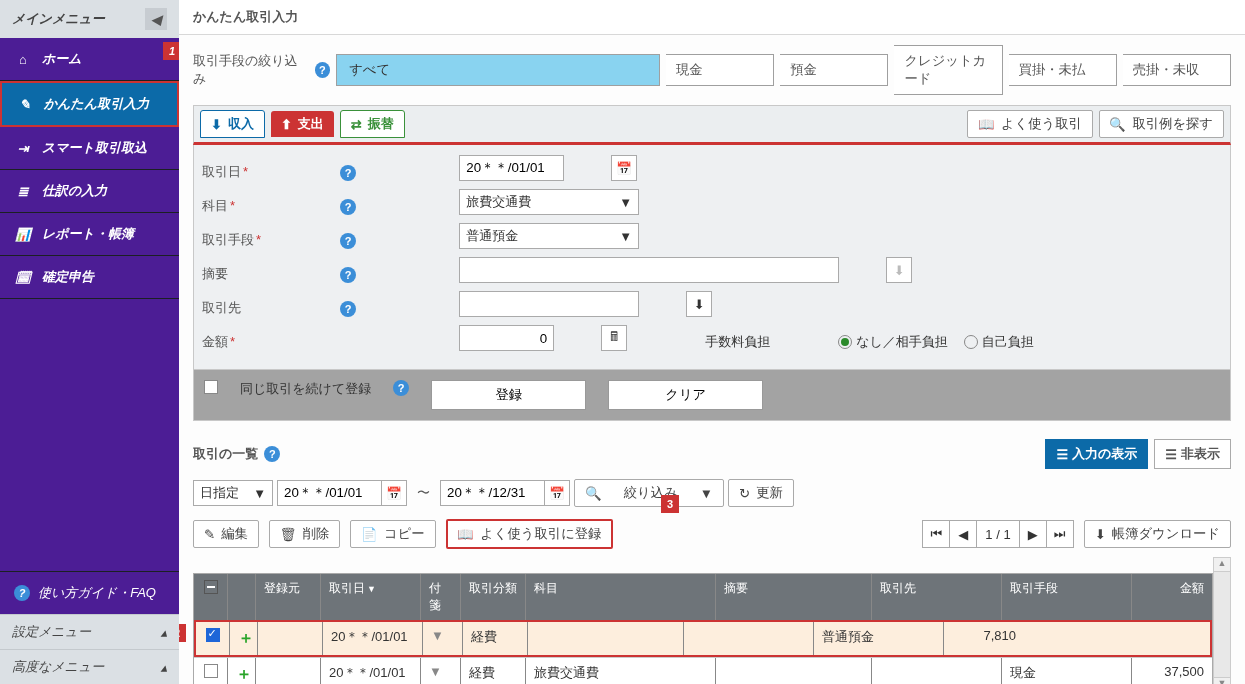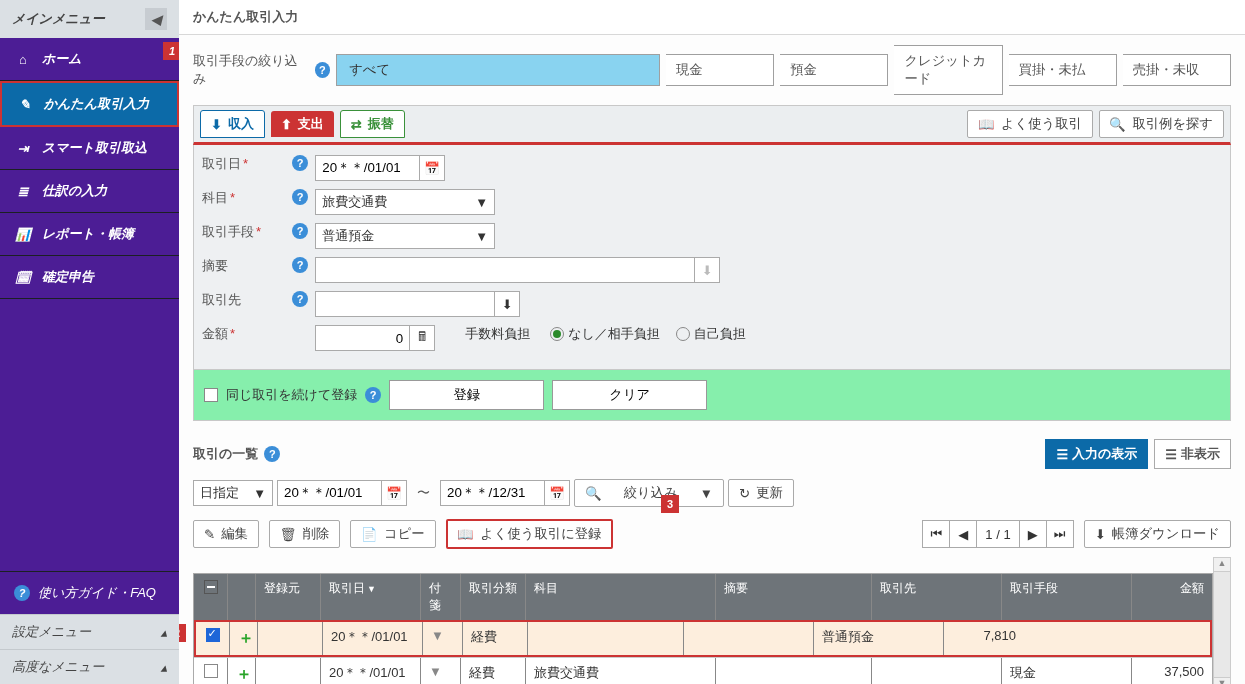--- a/index.html
+++ b/index.html
@@ -24,34 +24,34 @@
 .filter-all { background: #89d3f0; border:1px solid #9f9f9f; padding: 6px 12px; width:330px; cursor:pointer; text-align:left; color:#333;}
 .filter-opt { background:#fff; border:1px solid #9f9f9f; padding:6px 10px; width:110px; text-align:left; cursor:pointer; color:#555; border-left:none;}
 .tabs-row { display:flex; align-items:center; gap:6px; border:1px solid #c8c8c8; border-bottom:3px solid #cc3333; padding:4px 6px; background:#ebeef0;}
 .tab { padding:4px 10px; display:flex; align-items:center; gap:6px; cursor:pointer; font-weight:bold; border-radius:3px 3px 0 0;}
 .t-in { color:#0c6aa8; border:1px solid #0c6aa8; background:#fff;}
 .t-out { color:#fff; background:#cc3333; }
 .t-tr { color:#3a913a; border:1px solid #3a913a; background:#fff;}
 .spacer { flex:1; }
 .btn { background:#fff; border:1px solid #aaa; padding:4px 10px; display:inline-flex; align-items:center; gap:6px; cursor:pointer; color:#444; border-radius:2px;}
 .form-area { border:1px solid #c8c8c8; border-top:none; padding: 10px 8px 10px 8px; background:#eef0f2;}
-.frow { display:flex; align-items:flex-start; margin-bottom:8px;}
+.frow { display:flex; align-items:flex-end; margin-bottom:8px;gap:48px;}
 .f-label { width:90px; color:#555;}
 .req { color:#cc3333; margin-left:2px;}
 .input { background:#fff; border:1px solid #aaa; padding:4px 6px; height:26px; }
 .inp-date { width:105px; }
 .inp-sel { width:180px; display:flex; justify-content:space-between; align-items:center;}
 .inp-amt { width:95px; text-align:right;}
 .inp-txt { width:380px;}
 .cal-ico, .sel-arr, .calc-ico { display:inline-flex; align-items:center; justify-content:center; background:#fff; border:1px solid #aaa; width:26px; height:26px; cursor:pointer; margin-left:-1px;}
 .radio-group { display:flex; gap:16px; margin-left:20px;}
 .radio-opt { display:flex; align-items:center; gap:4px; cursor:pointer;}
 .radio { width:14px; height:14px; border-radius:50%; border:1px solid #888; display:inline-flex; align-items:center; justify-content:center;}
 .radio.on::after{content:""; width:8px; height:8px; border-radius:50%; background:#2b8a2b;}
-.form-footer { background:#86efac; border:1px solid #c8c8c8; border-top:none; padding:10px; display:flex; align-items:center; gap:8px;}
+.form-footer { background:#a3a3a3; border:1px solid #c8c8c8; border-top:none; padding:10px; display:flex; gap:22px;}
 .big-btn { width:155px; height:30px; background:#fff; border:1px solid #999; cursor:pointer;}
 .section-h { margin-top:18px; font-weight:bold; color:#555; display:flex; align-items:center; gap:6px;}
 .toolbar { display:flex; align-items:center; gap:4px; margin-top:10px;}
 .date-box { display:flex; align-items:center;}
 .range-sep { margin:0 6px; color:#555;}
 .edit-bar { display:flex; align-items:center; gap:10px; margin-top:12px; position:relative;}
 .fav-reg { border:2px solid #cc3333; border-radius:2px;}
 .spacer2 { flex:1;}
 .pager { display:flex; align-items:center; gap:0;}
 .pg-btn { width:28px; height:28px; border:1px solid #aaa; background:#fff; display:flex; align-items:center; justify-content:center; cursor:pointer; margin-left:-1px;}

